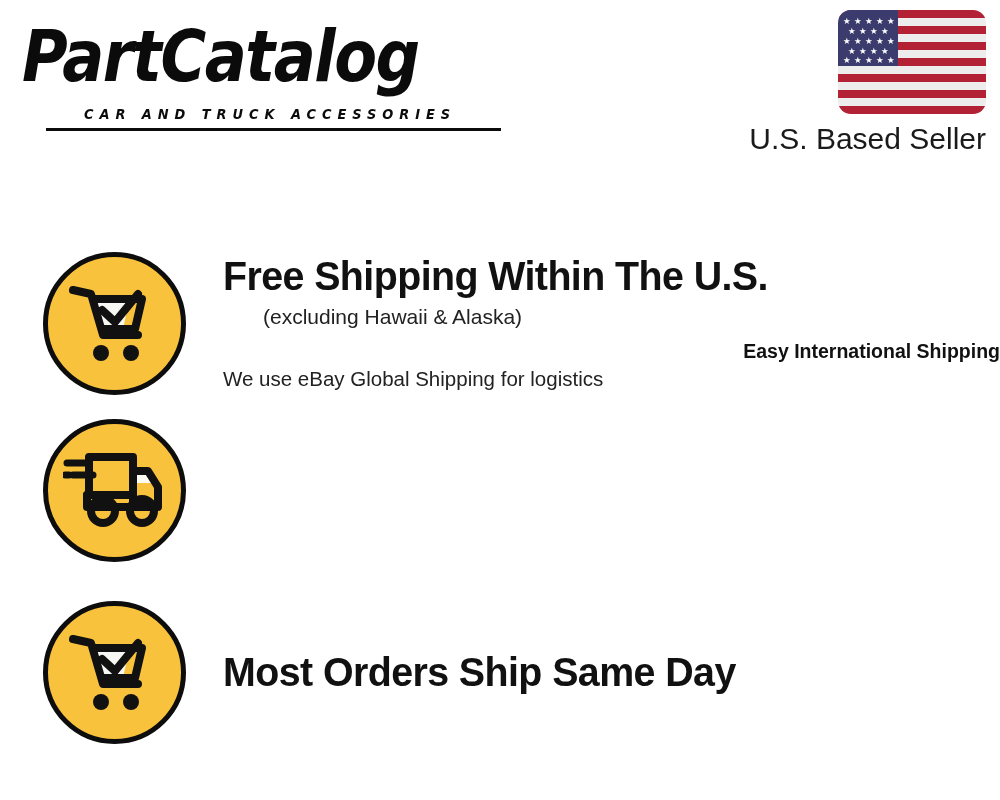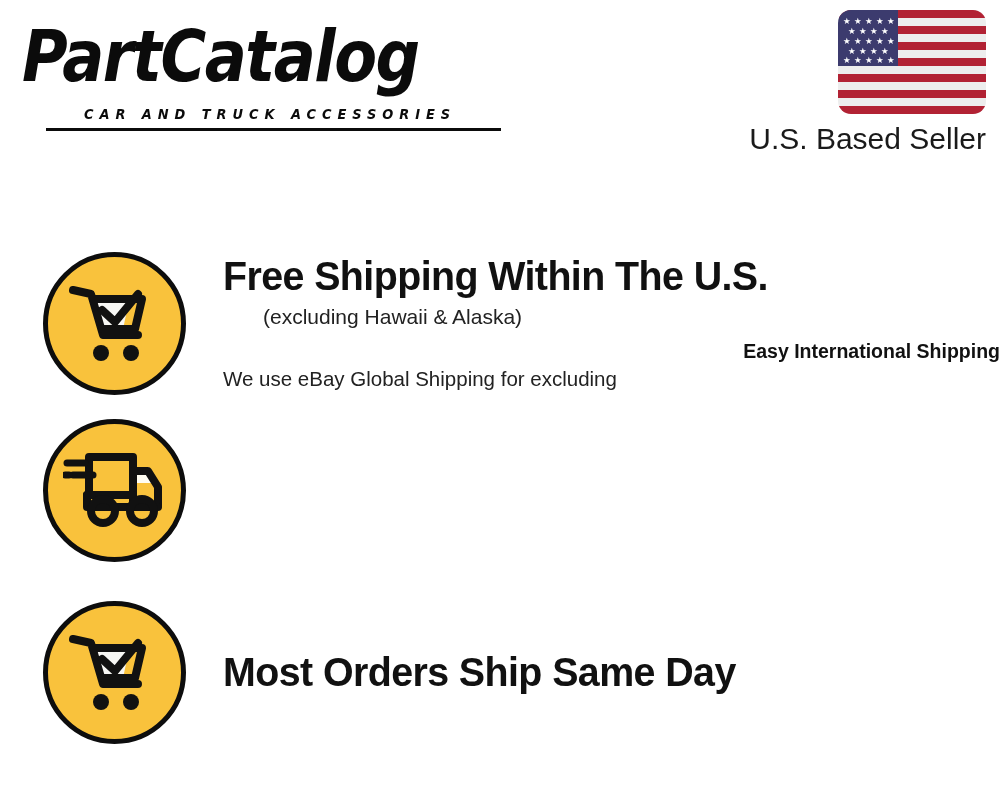--- a/index.html
+++ b/index.html
@@ -248,21 +248,21 @@
         <path d="M28 22 L77 22 L70 52 L37 52" fill="none" stroke="#111111" stroke-width="8" stroke-linecap="round" stroke-linejoin="round"></path>
         <path d="M37 33 L50 45 L73 17" fill="none" stroke="#111111" stroke-width="8" stroke-linecap="round" stroke-linejoin="round"></path>
         <circle cx="36" cy="76" r="8" fill="#111111"></circle>
         <circle cx="66" cy="76" r="8" fill="#111111"></circle>
       </svg>
     </div>
     <div class="feature-text">
       <div class="feature-title">Free Shipping Within The U.S.</div>
       <div class="feature-note">(excluding Hawaii &amp; Alaska)</div>
       <div class="feature-sub-title">Easy International Shipping</div>
-      <div class="feature-sub-note">We use eBay Global Shipping for excluding</div>
+      <div class="feature-sub-note">We use eBay Global Shipping for logistics</div>
     </div>
   </div>
 
   <div class="feature-row row-1">
     <div class="badge-circle">
       <svg width="104" height="82" viewBox="0 0 104 82" aria-hidden="true">
         <polygon points="70,18 86,18 90,34 70,34" fill="#FFFDF2"></polygon>
         <path d="M26 8 H70 V46 H26 Z" fill="none" stroke="#111111" stroke-width="8" stroke-linejoin="round"></path>
         <path d="M70 22 H85 L95 38 V56 H70 Z" fill="none" stroke="#111111" stroke-width="8" stroke-linejoin="round"></path>
         <path d="M24 46 H70" fill="none" stroke="#111111" stroke-width="8" stroke-linecap="round"></path>

